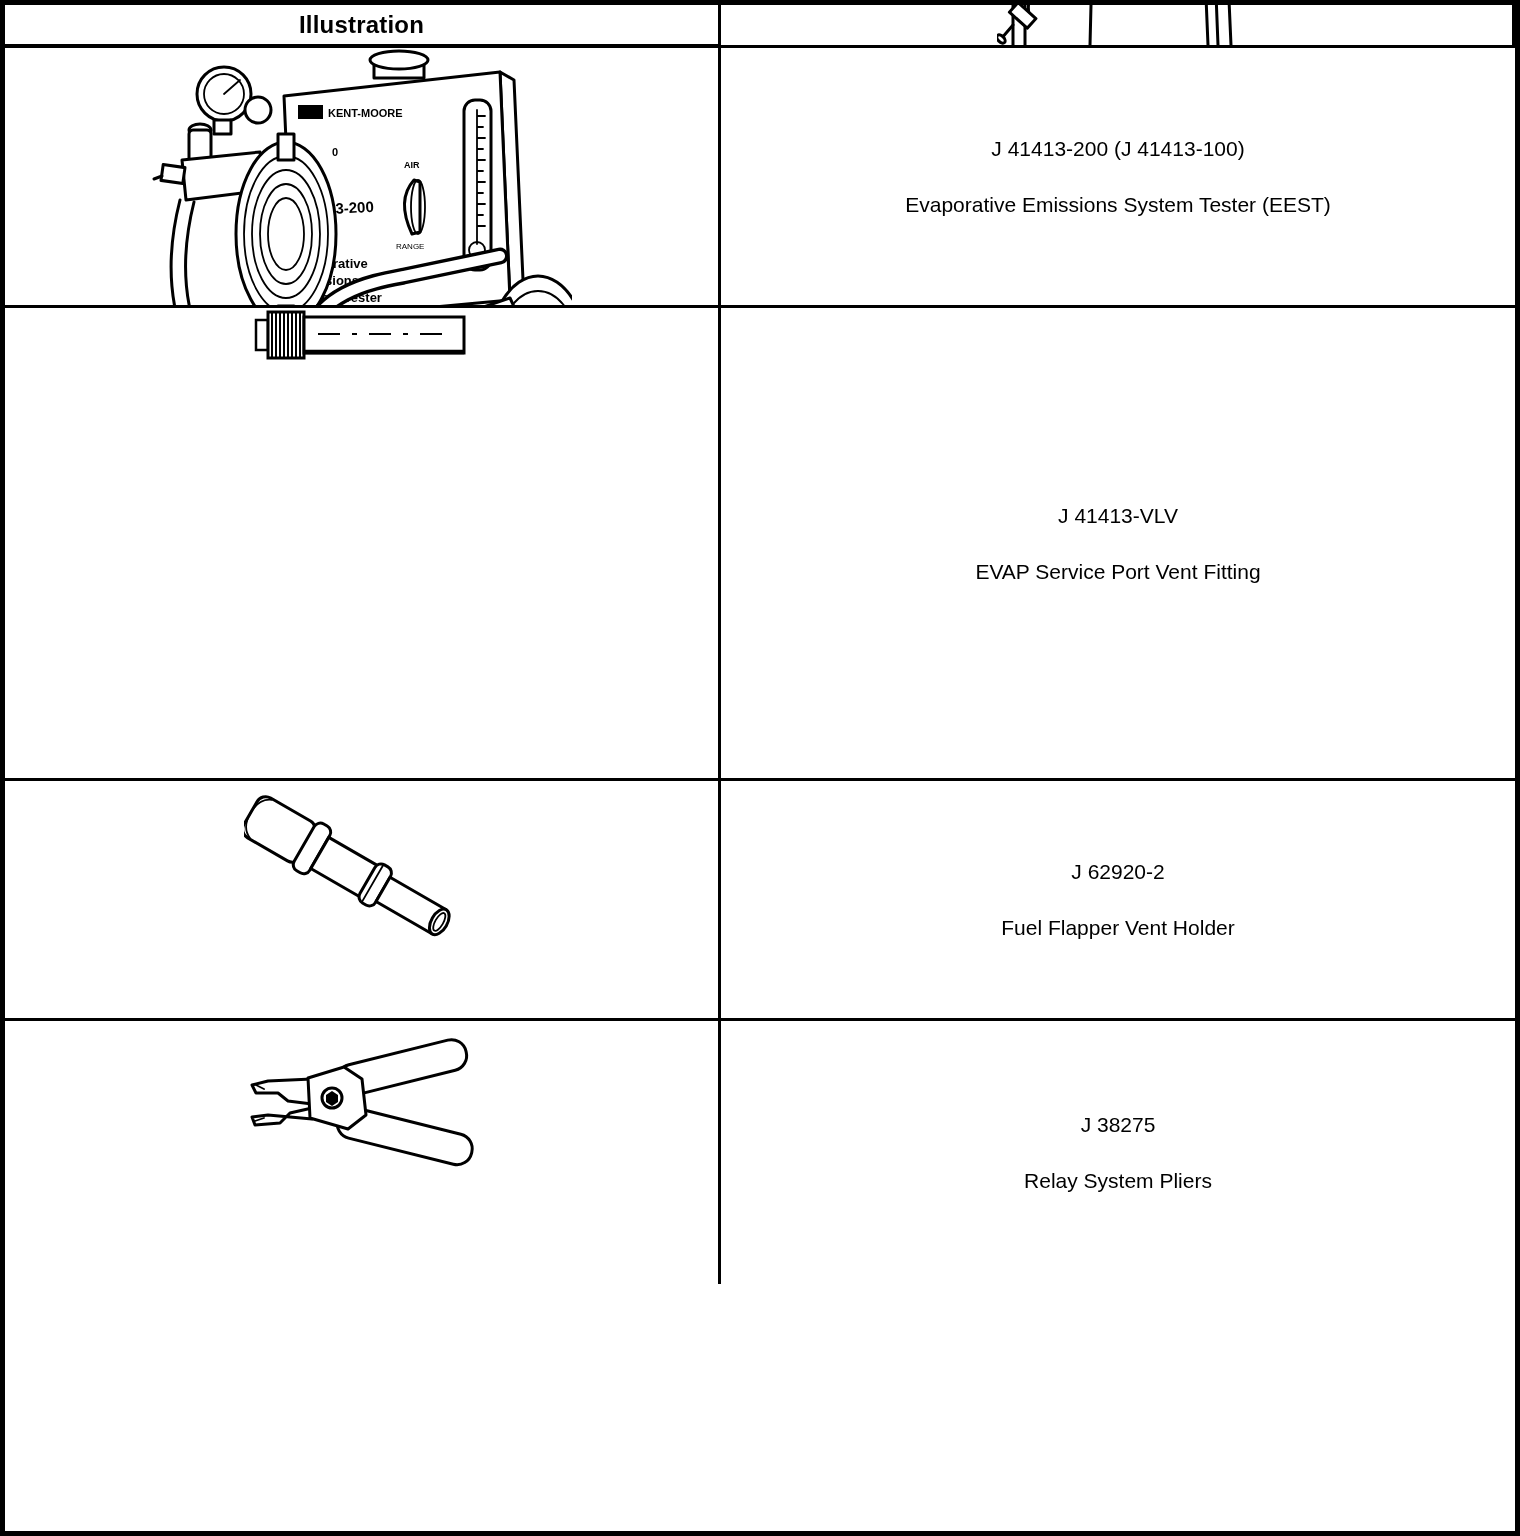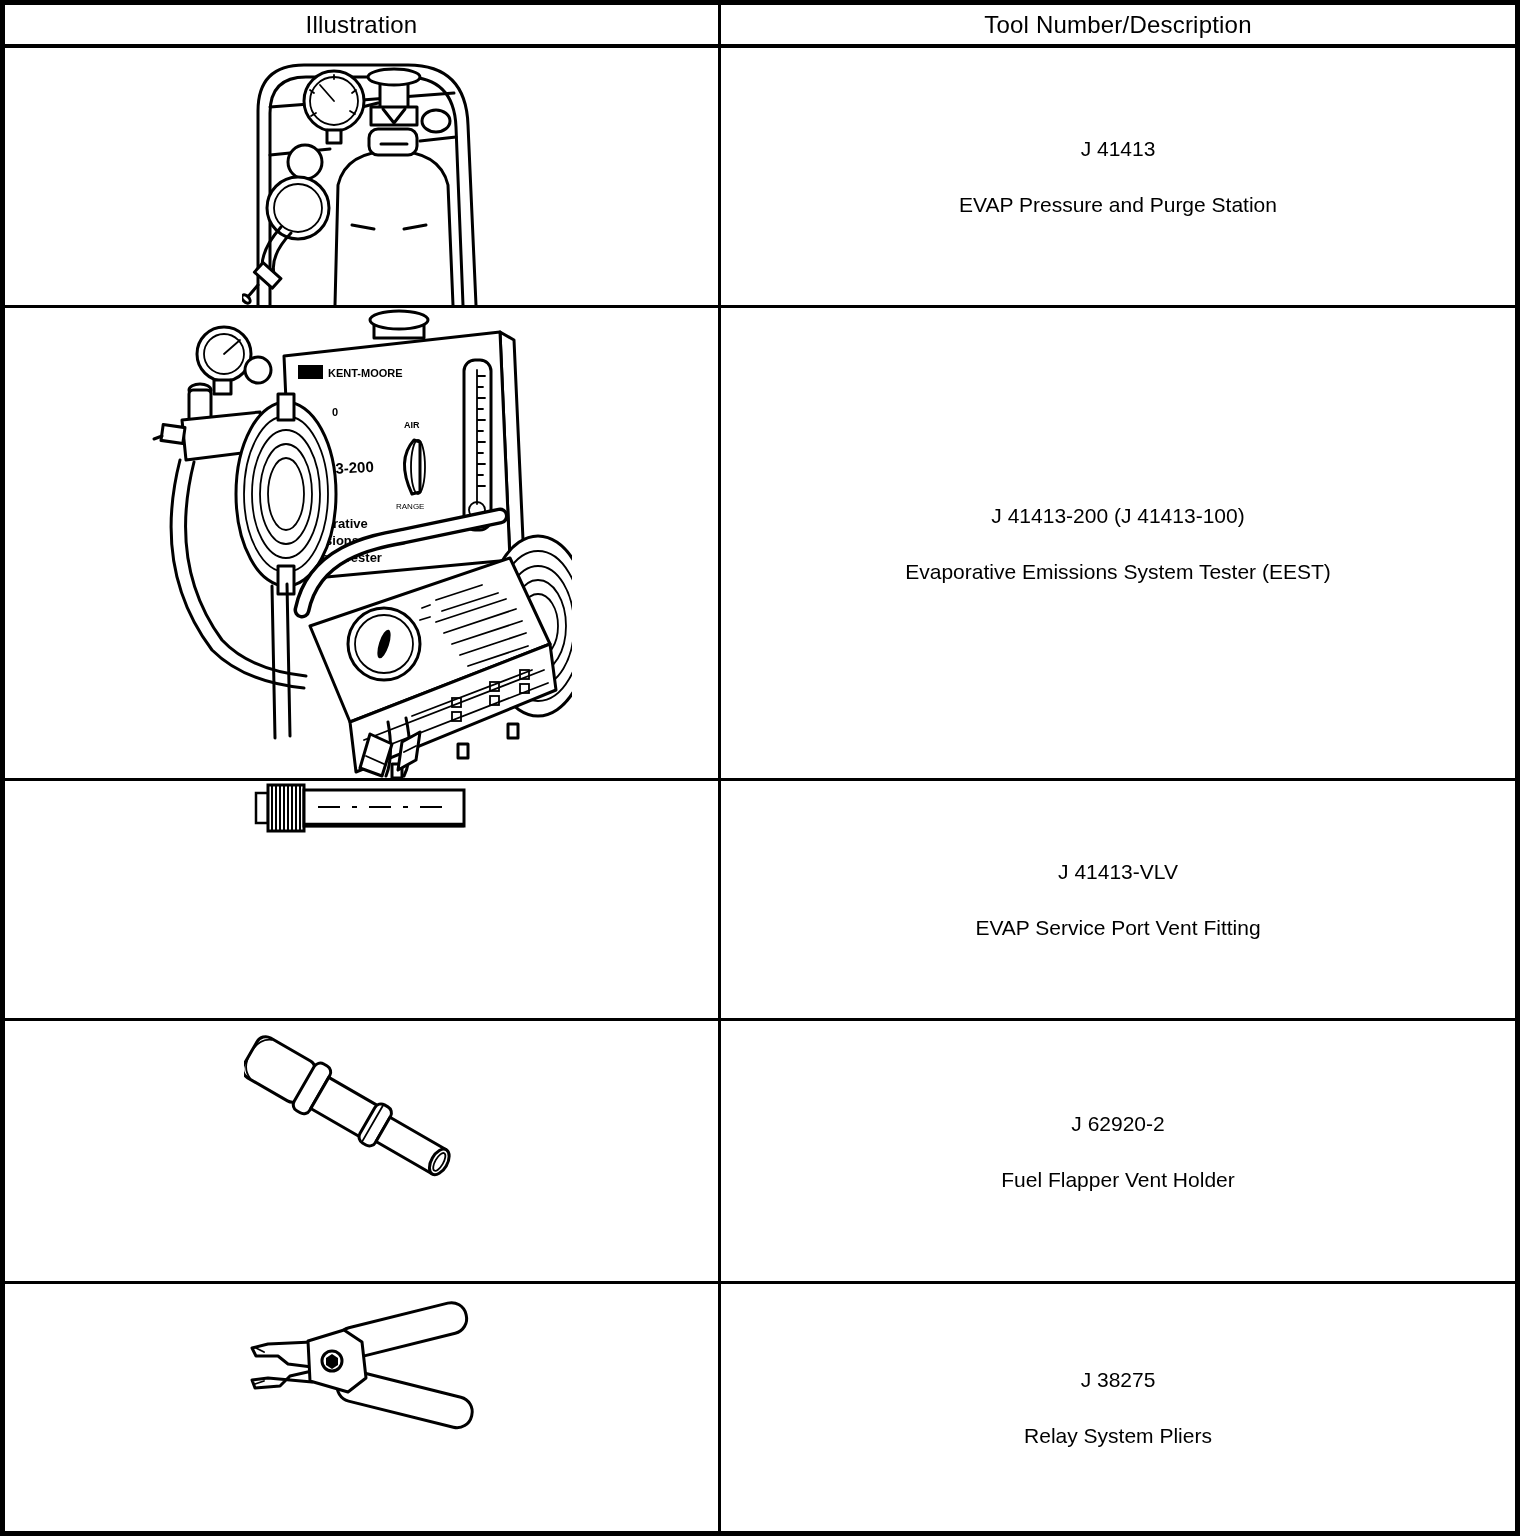--- a/index.html
+++ b/index.html
@@ -10,21 +10,21 @@
     border:5px solid #000;
     display:grid;
     grid-template-columns:716px 1fr;
     grid-template-rows:43px 260px 473px 240px 263px 1fr;
   }
   .cell{box-sizing:border-box;overflow:hidden;}
   .col1{border-right:3px solid #000;}
   .hcell{
     border-bottom:4px solid #000;
     display:flex;align-items:center;justify-content:center;
-    font-weight:normal;font-size:24px;letter-spacing:.2px;
+    font-weight:bold;font-size:24px;letter-spacing:.2px;
   }
   .rowline{border-bottom:3px solid #000;}
   .illcell{display:flex;align-items:flex-start;justify-content:center;}
   .illcell.bottom{align-items:flex-end;}
   .desccell{
     display:flex;flex-direction:column;align-items:center;justify-content:center;
     row-gap:31px;font-size:21px;text-align:center;line-height:25px;
   }
   svg{display:block;}
   .ln{stroke:#000;stroke-width:3;fill:none;stroke-linecap:round;stroke-linejoin:round;}
@@ -33,23 +33,20 @@
   .svgtxt{font-family:"Liberation Sans","DejaVu Sans",sans-serif;fill:#000;}
 </style>
 </head>
 <body>
 
 <div id="page">
 
   <div class="cell col1 hcell">
     <span>Illustration</span>
   </div>
-  <div class="cell hcell">
-    <span>Tool Number/Description</span>
-  </div>
 
   <div class="cell col1 rowline illcell bottom">
     <svg width="240" height="256" viewBox="0 0 240 256">
 
       <path class="ln" d="M16,256 L16,62 Q16,16 62,16 L166,16 Q224,16 226,76 L234,256"></path>
       <path class="ln" d="M28,256 L28,64 Q28,28 64,28 L164,28 Q212,28 214,78 L221,256"></path>
 
       <path class="ln" d="M28,58 L212,44"></path>
       <path class="ln" d="M28,106 L88,100"></path>
       <path class="ln" d="M178,92 L214,88"></path>
@@ -74,24 +71,20 @@
       <circle class="wf" cx="63" cy="113" r="17"></circle>
       <circle class="wf" cx="56" cy="159" r="31"></circle>
       <circle class="thin" cx="56" cy="159" r="24"></circle>
 
       <path class="ln" d="M39,178 Q16,204 21,224"></path>
       <path class="ln" d="M49,184 Q28,206 32,225"></path>
       <rect class="wf" x="14" y="220" width="24" height="13" transform="rotate(42 26 226)"></rect>
       <path class="ln" d="M16,236 L4,250"></path>
       <ellipse class="wf" cx="4" cy="250" rx="5" ry="3" transform="rotate(45 4 250)"></ellipse>
     </svg>
-  </div>
-  <div class="cell rowline desccell">
-    <div>J 41413</div>
-    <div>EVAP Pressure and Purge Station</div>
   </div>
 
   <div class="cell col1 rowline illcell">
     <svg width="420" height="470" viewBox="0 0 420 470">
 
       <rect class="wf" x="222" y="10" width="50" height="20"></rect>
       <ellipse class="wf" cx="247" cy="12" rx="29" ry="9"></ellipse>
 
       <polygon class="wf" points="348,24 362,32 372,254 358,252"></polygon>
       <polygon class="wf" points="132,48 348,24 358,252 142,272"></polygon>

